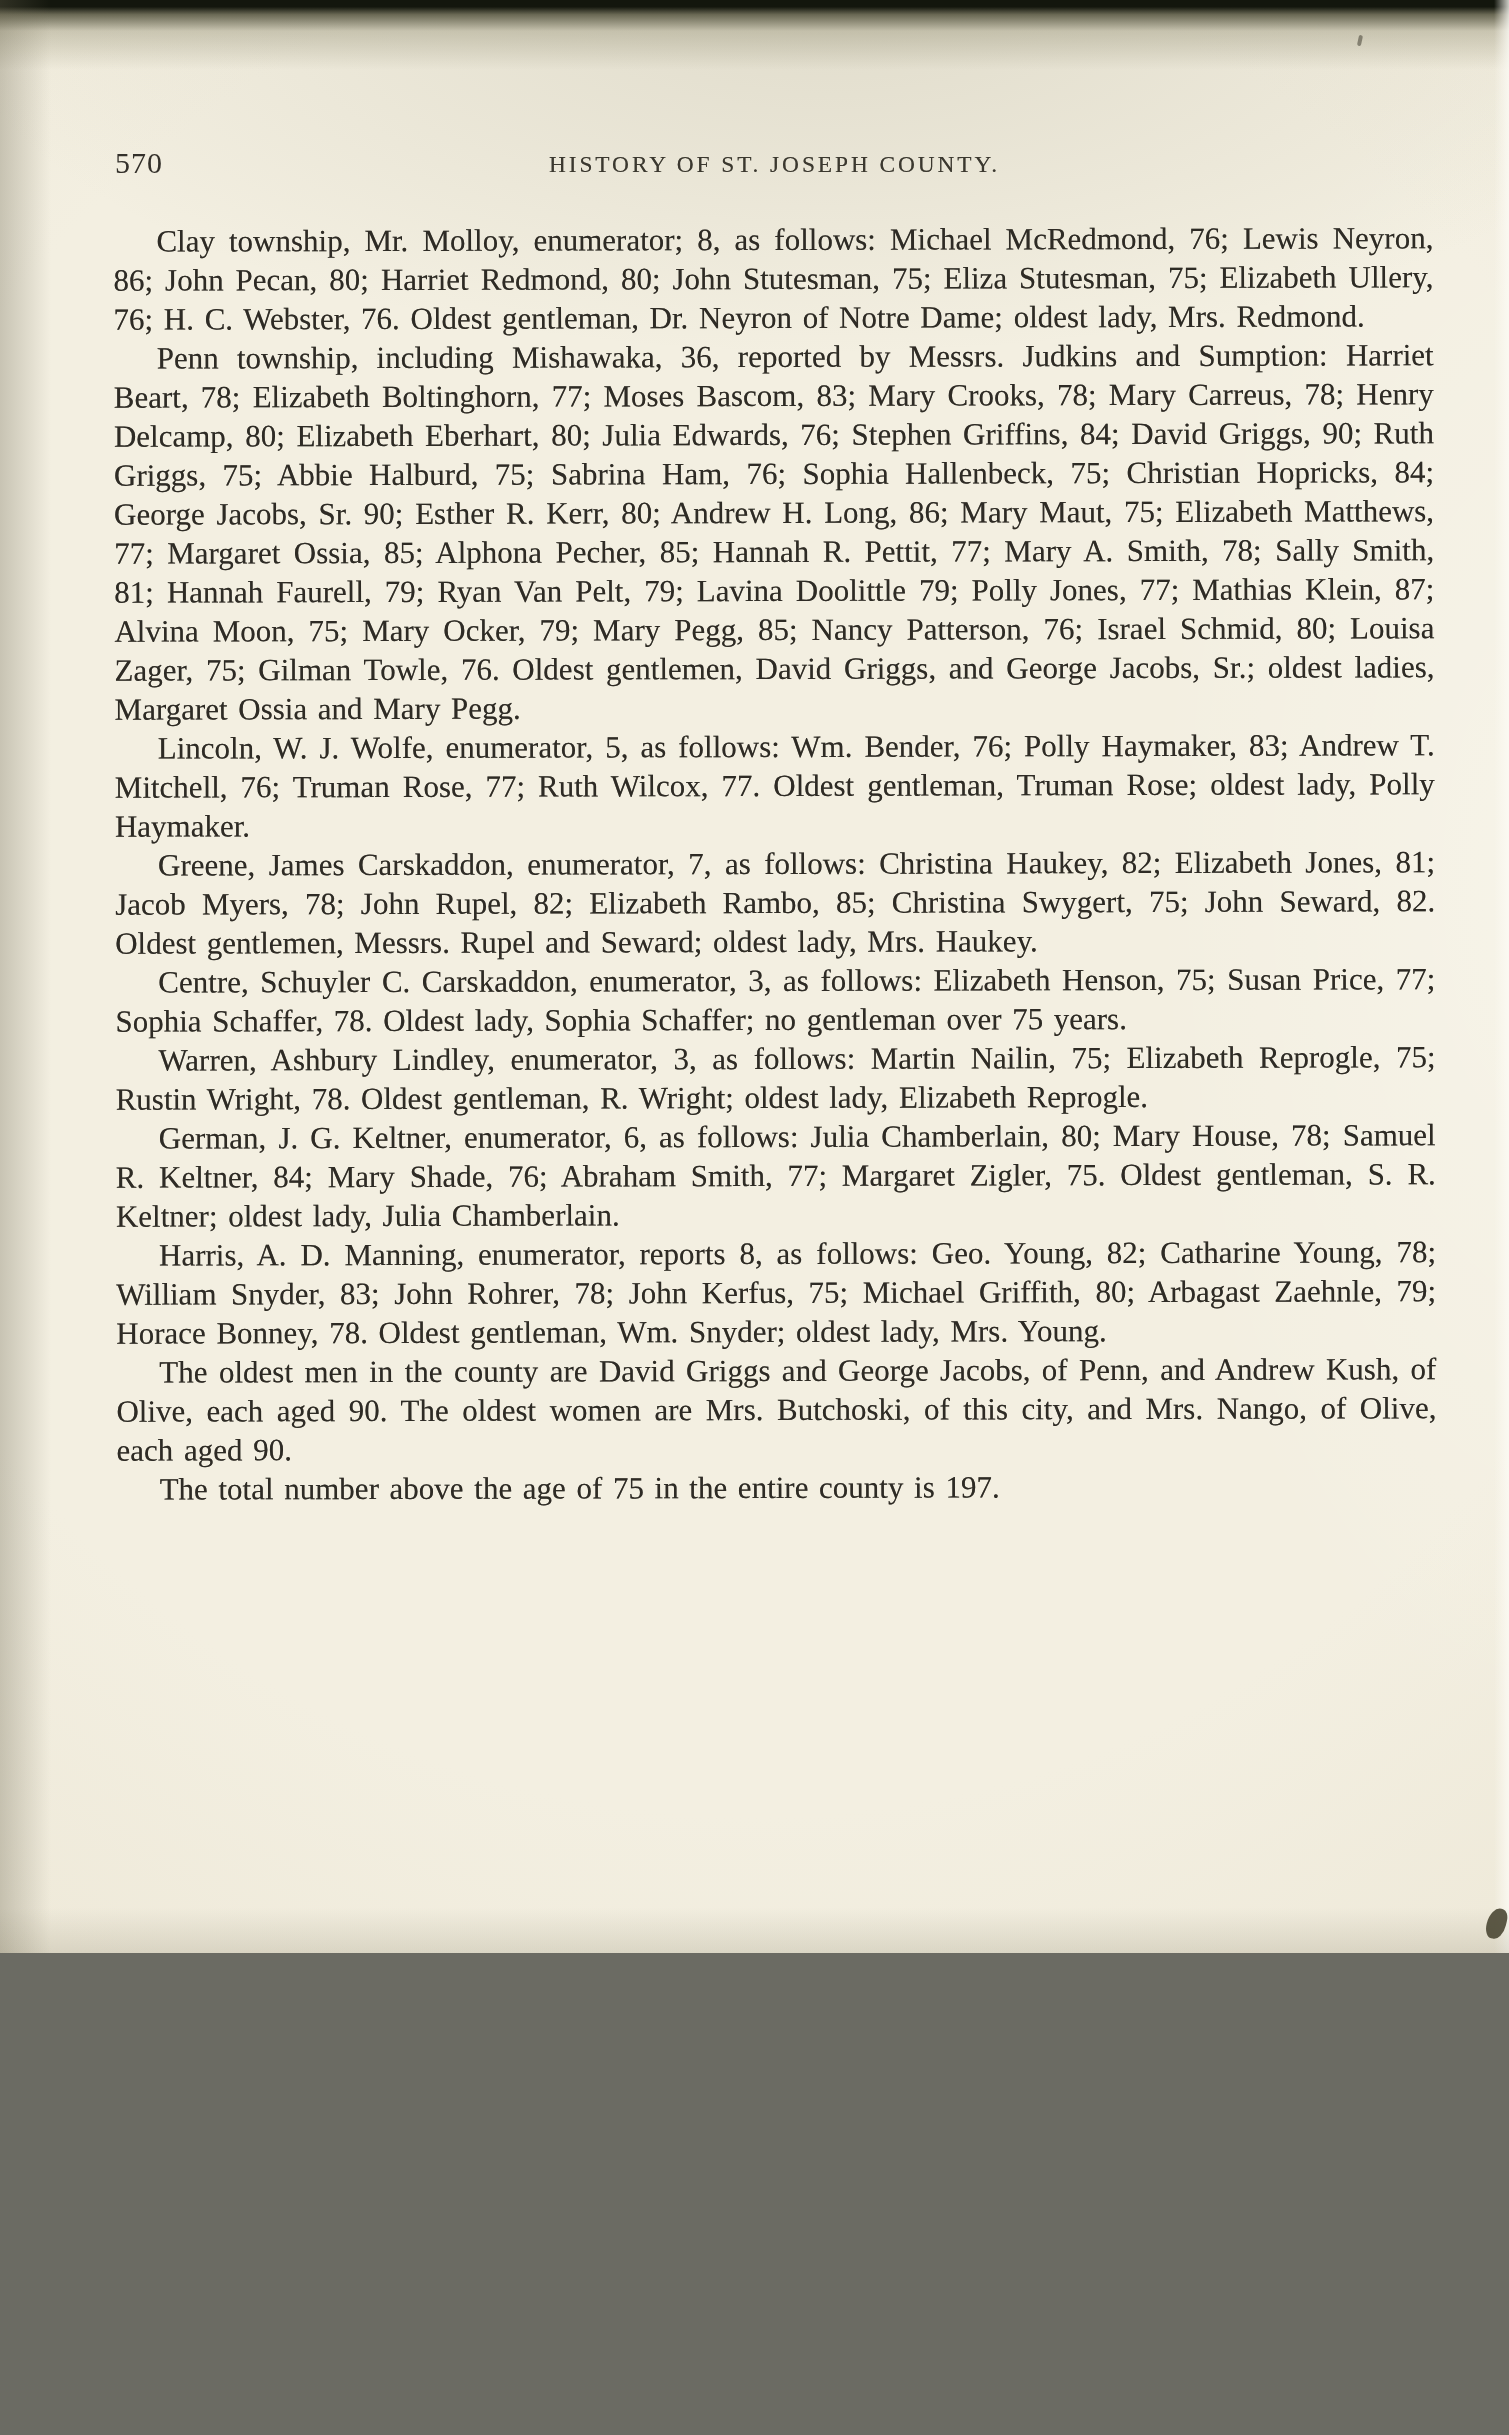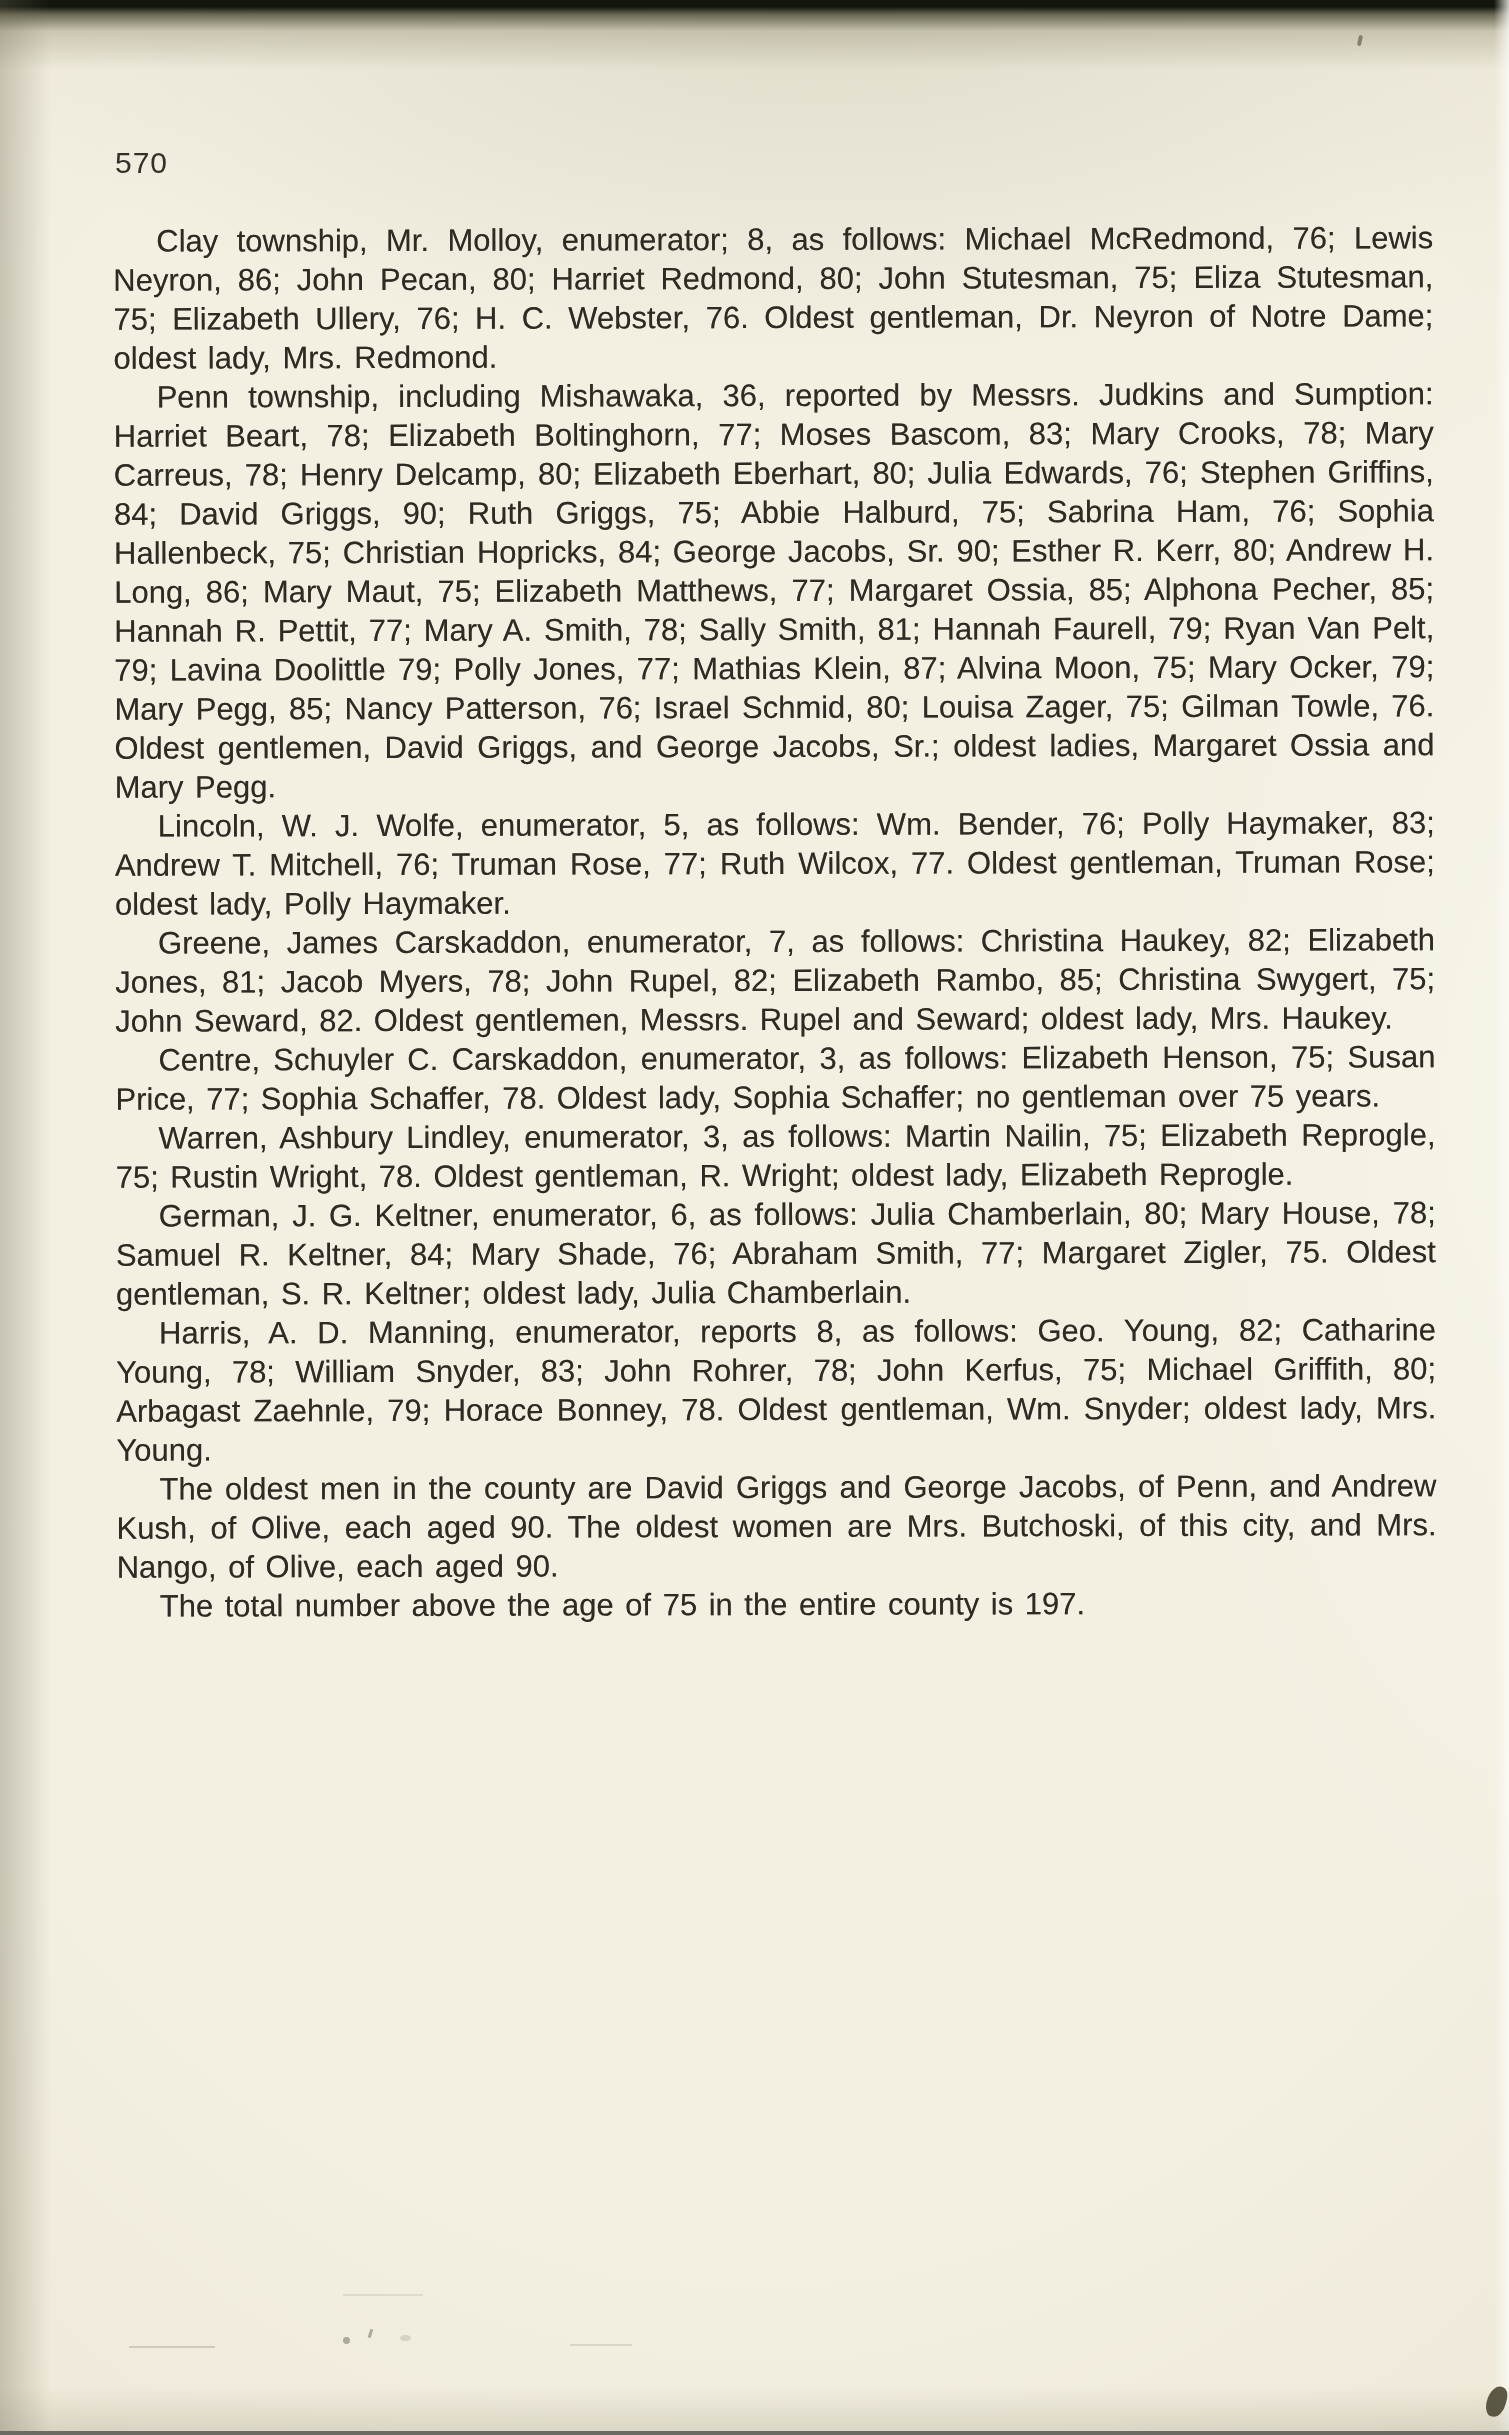--- a/index.html
+++ b/index.html
@@ -3,23 +3,23 @@
 <meta charset="utf-8">
 <style>
   html, body {
     margin: 0;
     padding: 0;
     background: #6b6b63;
   }
   .scan {
     position: relative;
     width: 1510px;
-    height: 2431px;
+    height: 1953px;
     overflow: hidden;
-    font-family: Liberation Sans, sans-serif;
+    font-family: Liberation Serif, serif;
     color: #2e2b25;
     background:
       radial-gradient(1268px 507px at 55% 0%, rgba(148,143,116,0.20), rgba(148,143,116,0) 70%),
       radial-gradient(683px 1463px at 103% 45%, rgba(255,255,250,0.30), rgba(255,255,250,0) 60%),
       radial-gradient(ellipse 130% 100% at 50% 45%, #f3efe1 48%, #ebe5d3 82%, #ddd6c1 100%);
   }
   
   .edge-top {
     position: absolute; top: 0; left: 0; right: 0; height: 70px; pointer-events: none;
     background: linear-gradient(180deg,
@@ -101,20 +101,21 @@
   .a-dot2  { left: 400px; top: 2335px; width: 10.7px; height: 5.9px; border-radius: 50%; opacity: 0.4; }
   .a-dots3 { left: 343px; top: 2294px; width: 80px; height: 2px; opacity: 0.28; }
 </style>
 </head>
 <body>
 
 <div class="scan">
 
   <div class="header">
     <span class="pagenum">570</span>
+    <span class="title">HISTORY OF ST. JOSEPH COUNTY.</span>
   </div>
 
   <div class="body">
     <p>Clay township, Mr. Molloy, enumerator; 8, as follows: Michael McRedmond, 76; Lewis Neyron, 86; John Pecan, 80; Harriet Redmond, 80; John Stutesman, 75; Eliza Stutesman, 75; Elizabeth Ullery, 76; H. C. Webster, 76. Oldest gentleman, Dr. Neyron of Notre Dame; oldest lady, Mrs. Redmond.</p>
     <p>Penn township, including Mishawaka, 36, reported by Messrs. Judkins and Sumption: Harriet Beart, 78; Elizabeth Boltinghorn, 77; Moses Bascom, 83; Mary Crooks, 78; Mary Carreus, 78; Henry Delcamp, 80; Elizabeth Eberhart, 80; Julia Edwards, 76; Stephen Griffins, 84; David Griggs, 90; Ruth Griggs, 75; Abbie Halburd, 75; Sabrina Ham, 76; Sophia Hallenbeck, 75; Christian Hopricks, 84; George Jacobs, Sr. 90; Esther R. Kerr, 80; Andrew H. Long, 86; Mary Maut, 75; Elizabeth Matthews, 77; Margaret Ossia, 85; Alphona Pecher, 85; Hannah R. Pettit, 77; Mary A. Smith, 78; Sally Smith, 81; Hannah Faurell, 79; Ryan Van Pelt, 79; Lavina Doolittle 79; Polly Jones, 77; Mathias Klein, 87; Alvina Moon, 75; Mary Ocker, 79; Mary Pegg, 85; Nancy Patterson, 76; Israel Schmid, 80; Louisa Zager, 75; Gilman Towle, 76. Oldest gentlemen, David Griggs, and George Jacobs, Sr.; oldest ladies, Margaret Ossia and Mary Pegg.</p>
     <p>Lincoln, W. J. Wolfe, enumerator, 5, as follows: Wm. Bender, 76; Polly Haymaker, 83; Andrew T. Mitchell, 76; Truman Rose, 77; Ruth Wilcox, 77. Oldest gentleman, Truman Rose; oldest lady, Polly Haymaker.</p>
     <p>Greene, James Carskaddon, enumerator, 7, as follows: Christina Haukey, 82; Elizabeth Jones, 81; Jacob Myers, 78; John Rupel, 82; Elizabeth Rambo, 85; Christina Swygert, 75; John Seward, 82. Oldest gentlemen, Messrs. Rupel and Seward; oldest lady, Mrs. Haukey.</p>
     <p>Centre, Schuyler C. Carskaddon, enumerator, 3, as follows: Elizabeth Henson, 75; Susan Price, 77; Sophia Schaffer, 78. Oldest lady, Sophia Schaffer; no gentleman over 75 years.</p>
     <p>Warren, Ashbury Lindley, enumerator, 3, as follows: Martin Nailin, 75; Elizabeth Reprogle, 75; Rustin Wright, 78. Oldest gentleman, R. Wright; oldest lady, Elizabeth Reprogle.</p>
     <p>German, J. G. Keltner, enumerator, 6, as follows: Julia Chamberlain, 80; Mary House, 78; Samuel R. Keltner, 84; Mary Shade, 76; Abraham Smith, 77; Margaret Zigler, 75. Oldest gentleman, S. R. Keltner; oldest lady, Julia Chamberlain.</p>

